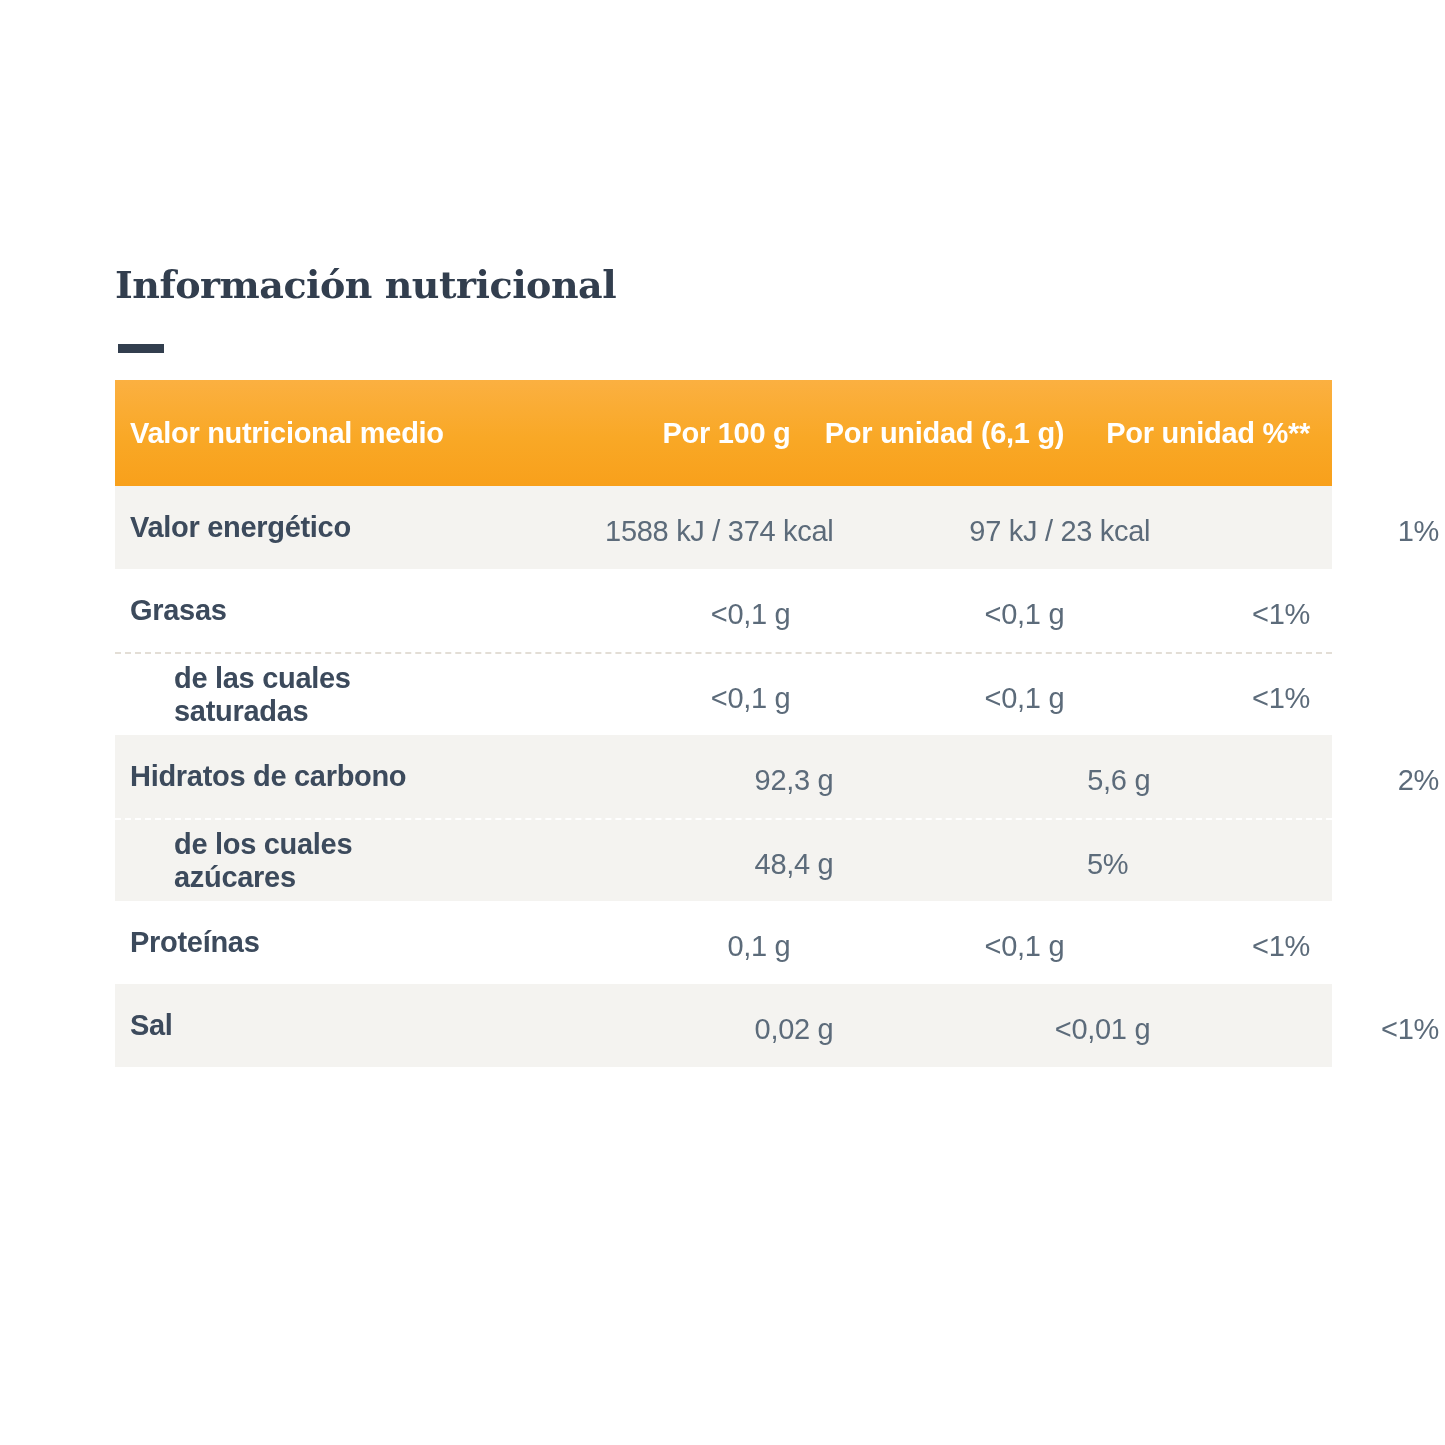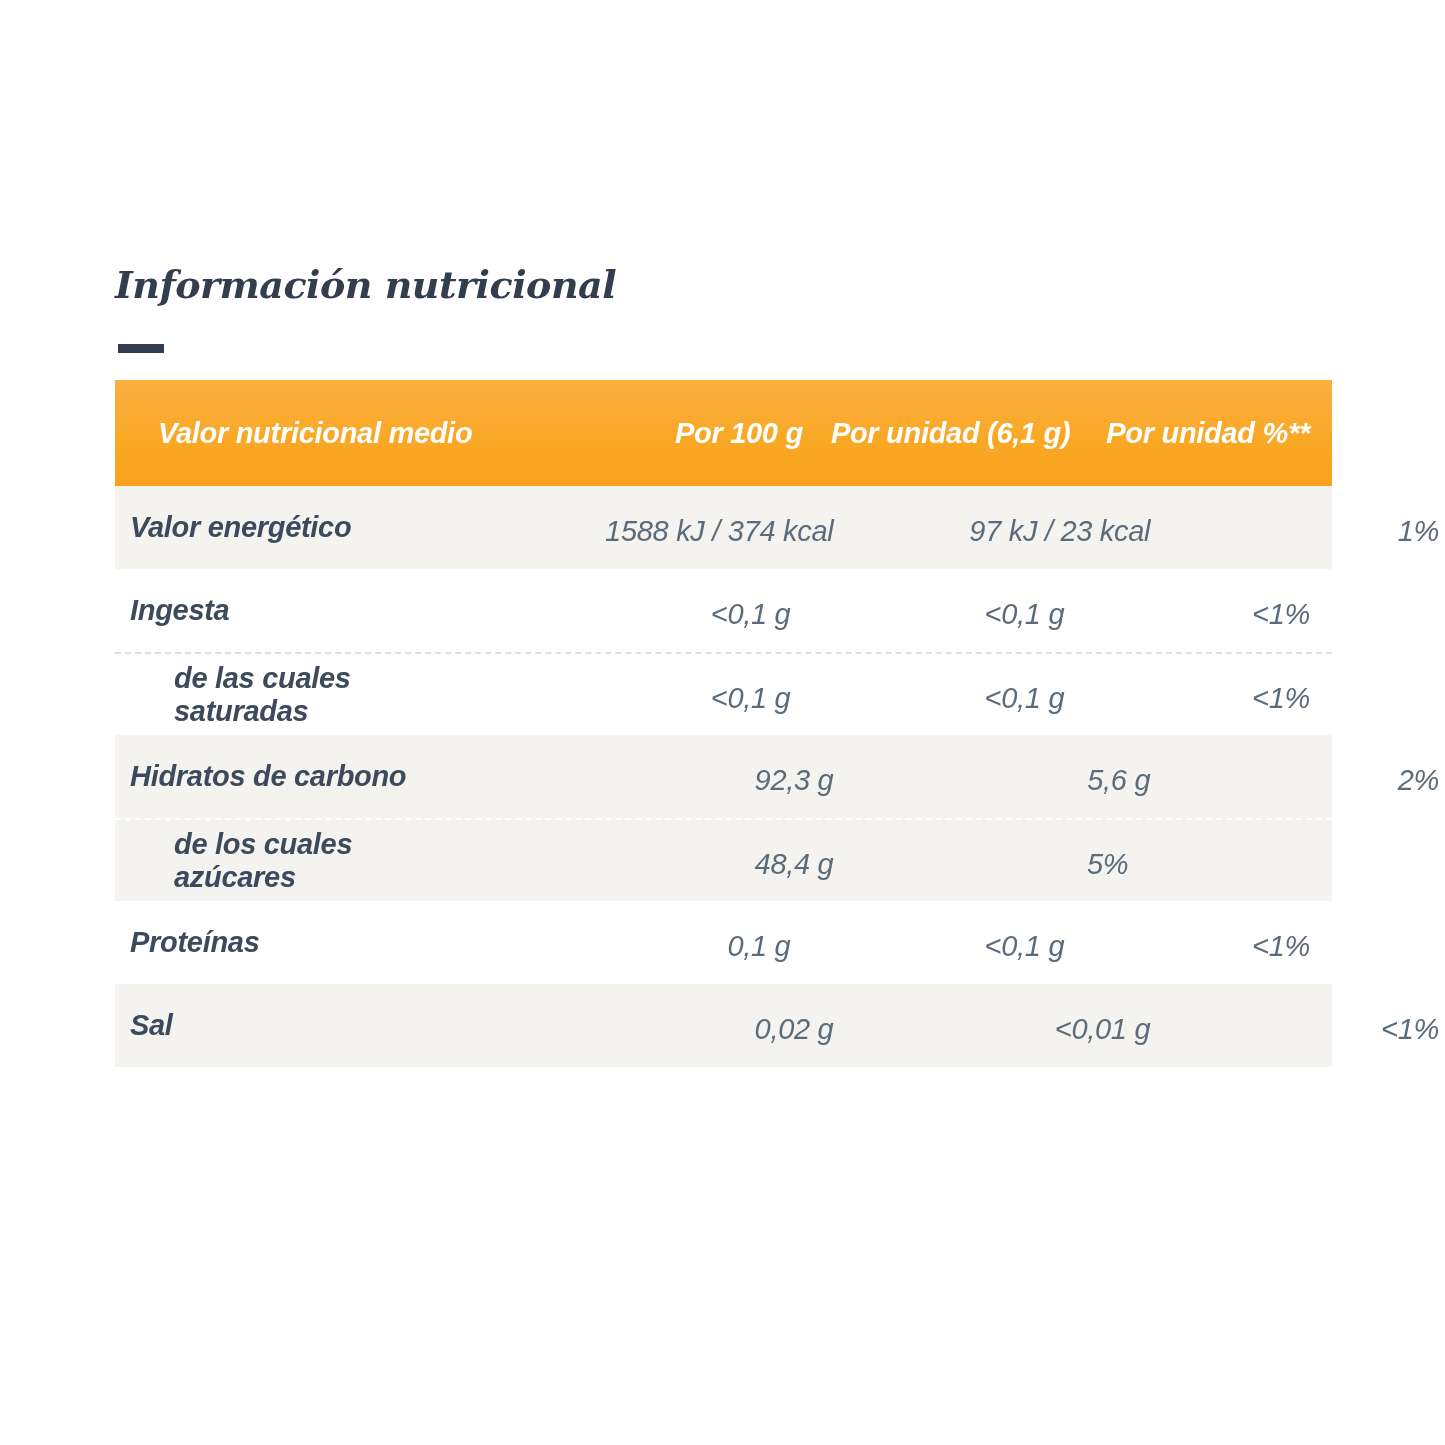--- a/index.html
+++ b/index.html
@@ -3,21 +3,20 @@
 <meta charset="utf-8">
 <style>
   html, body { margin: 0; padding: 0; background: #ffffff; }
   .page {
     position: relative;
     width: 1445px;
     height: 1445px;
     background: #ffffff;
     font-family: "Liberation Sans", sans-serif;
     overflow: hidden;
-    font-style: italic;
   }
   .title {
     position: absolute;
     left: 115px;
     top: 262px;
     margin: 0;
     font-family: "DejaVu Serif", serif;
     font-weight: bold;
     font-size: 38px;
     letter-spacing: -0.5px;
@@ -43,21 +42,20 @@
     align-items: center;
     box-sizing: border-box;
   }
   .thead {
     height: 106px;
     background: linear-gradient(180deg, #fbb041 0%, var(--accent-orange, #f9a826) 55%, #f8a01b 100%);
     color: var(--header-text, #ffffff);
     font-weight: bold;
     font-size: 29px;
     letter-spacing: -0.3px;
-    padding-left: 28px;
   }
   .row { height: 83px; font-size: 29px; }
   .bg-gray  { background: var(--row-alt-bg, #f4f3f0); gap: 43px; }
   .bg-white { background: #ffffff; }
   .dashed-top.bg-white { border-top: 2px dashed #e3ded6; }
   .dashed-top.bg-gray  { border-top: 2px dashed #ffffff; }
   .cell-label {
     padding-left: 15px;
     font-weight: bold;
     color: var(--label-color, #3c4a5c);
@@ -102,21 +100,21 @@
     </div>
 
     <div class="grid-row row bg-gray">
       <div class="cell-label">Valor energético</div>
       <div class="cell-val">1588 kJ / 374 kcal</div>
       <div class="cell-val">97 kJ / 23 kcal</div>
       <div class="cell-val cell-last">1%</div>
     </div>
 
     <div class="grid-row row bg-white">
-      <div class="cell-label">Ingesta</div>
+      <div class="cell-label">Grasas</div>
       <div class="cell-val">&lt;0,1 g</div>
       <div class="cell-val">&lt;0,1 g</div>
       <div class="cell-val cell-last">&lt;1%</div>
     </div>
 
     <div class="grid-row row bg-white dashed-top row-indent">
       <div class="cell-label">de las cuales saturadas</div>
       <div class="cell-val">&lt;0,1 g</div>
       <div class="cell-val">&lt;0,1 g</div>
       <div class="cell-val cell-last">&lt;1%</div>

